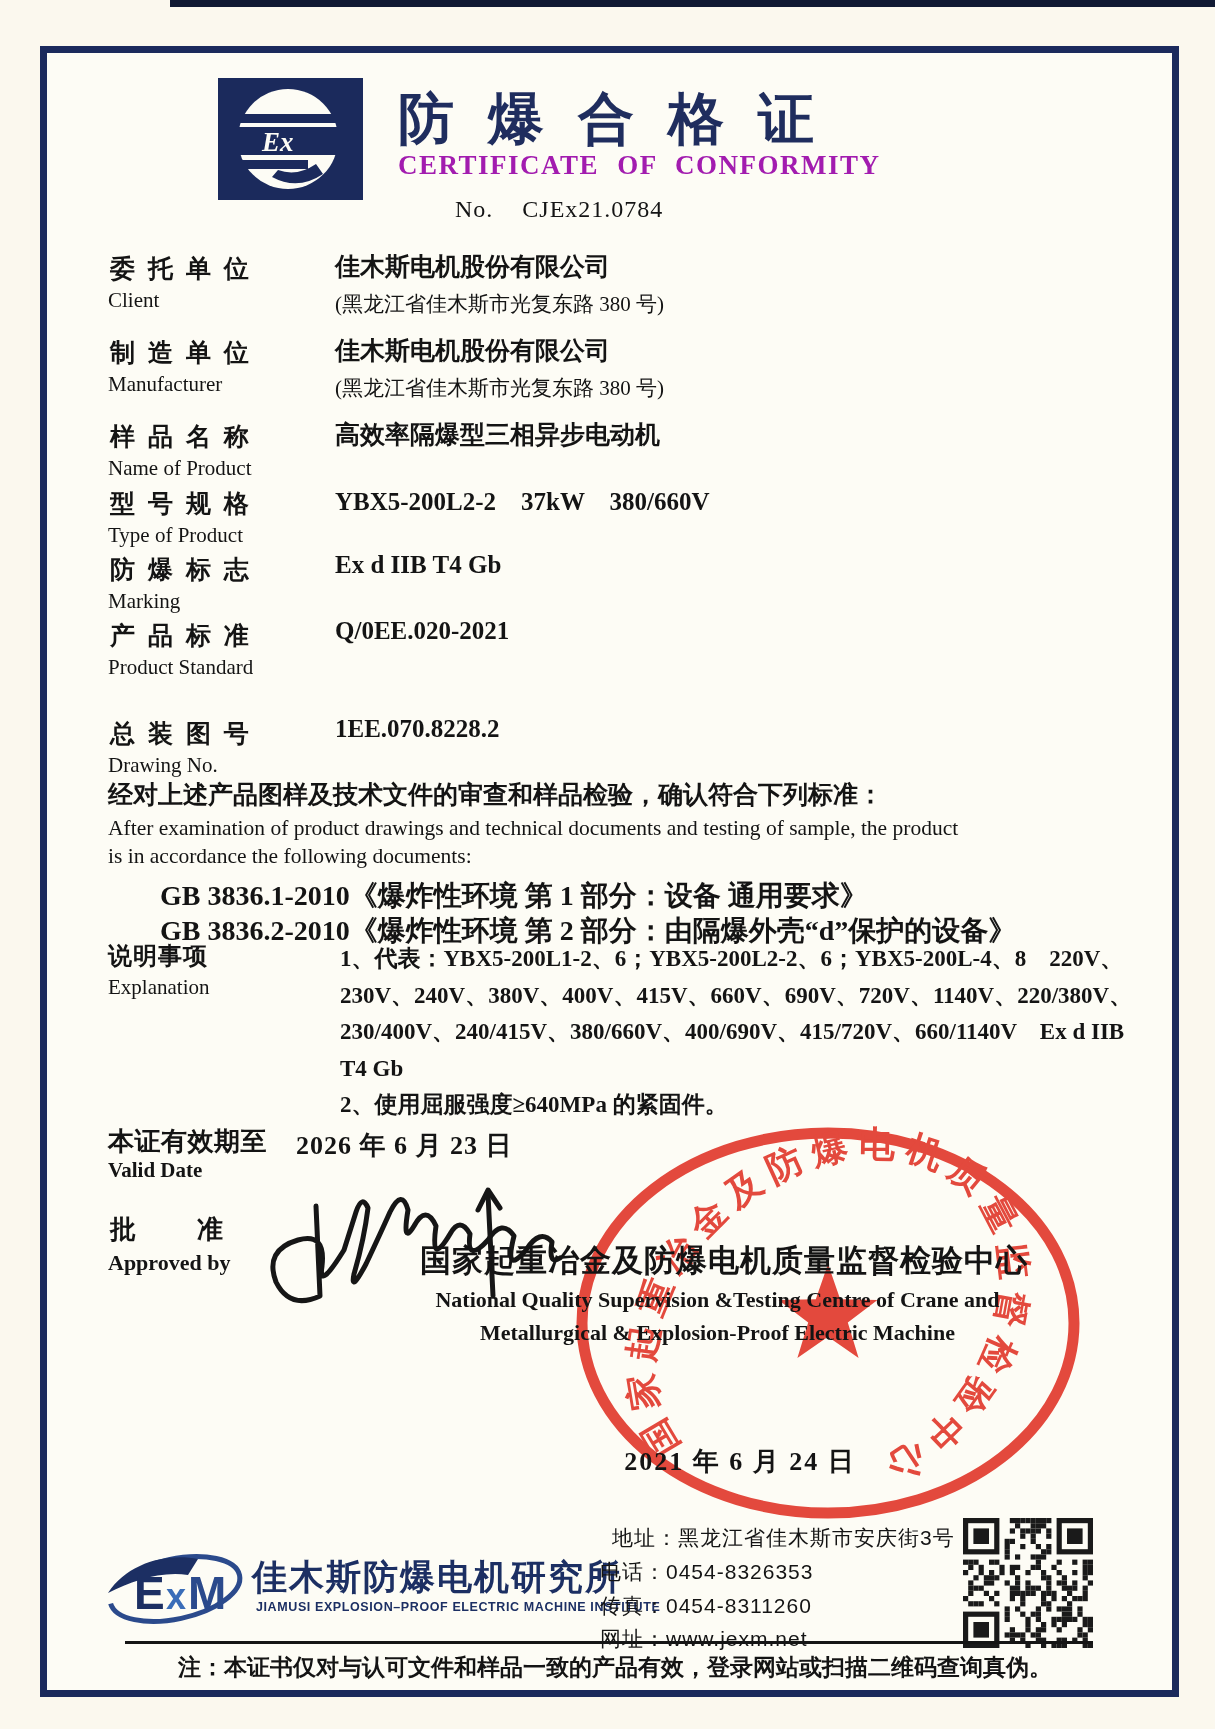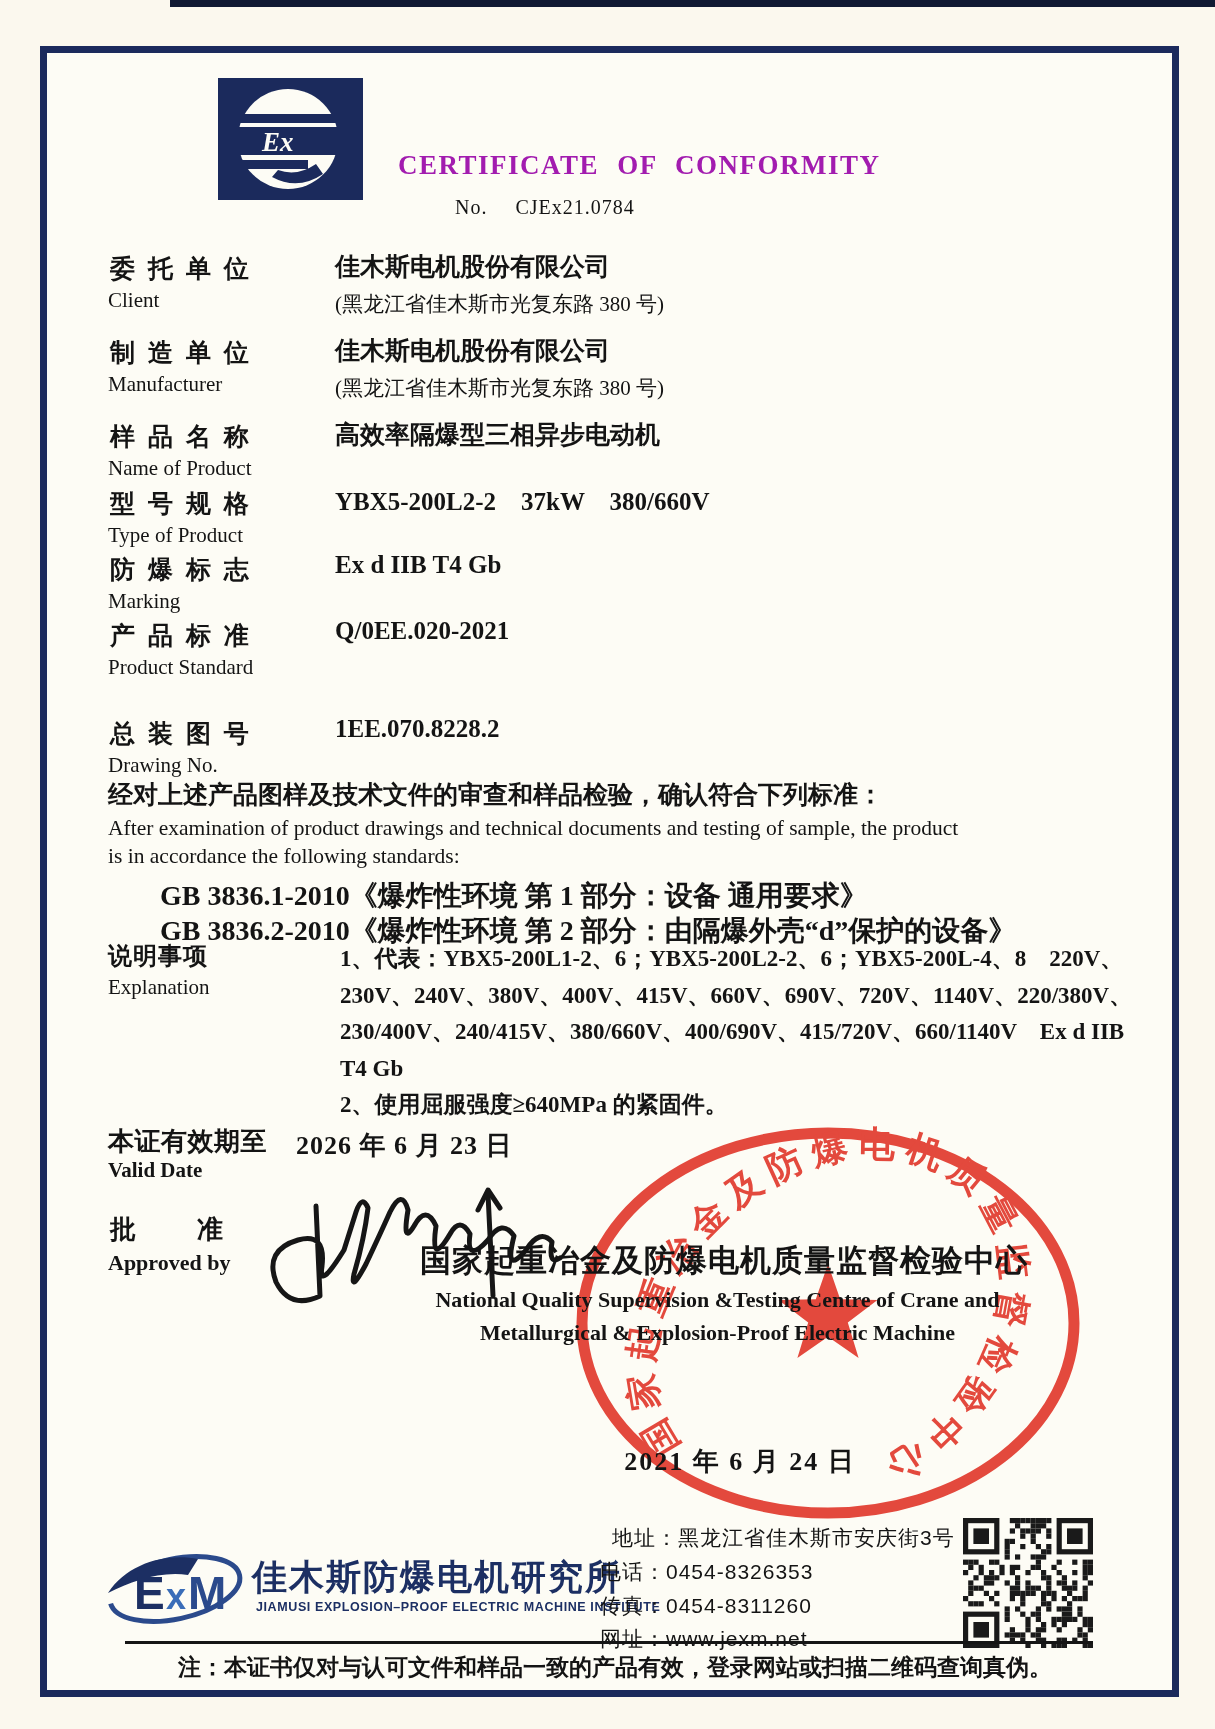--- a/index.html
+++ b/index.html
@@ -7,21 +7,21 @@
   .page{position:relative;width:1215px;height:1729px;background:#fbf8ee;overflow:hidden;
         font-family:"Liberation Serif",serif;color:#141414;}
   .abs{position:absolute;}
   .frame{position:absolute;left:40px;top:46px;width:1139px;height:1651px;
          border:7px solid #1b2a5c;box-sizing:border-box;background:#fdfcf5;}
   .scanbar{position:absolute;left:170px;top:0;width:1045px;height:7px;background:#111a33;}
   .title-cn{font-family:"Liberation Serif",serif;font-weight:bold;color:#1f2d5e;
             font-size:56px;letter-spacing:34px;white-space:nowrap;}
   .title-en{font-family:"Liberation Serif",serif;font-weight:bold;color:#a21caf;
             font-size:27px;letter-spacing:1.5px;word-spacing:10px;white-space:nowrap;}
-  .cert-no{font-size:20px;letter-spacing:1px;font-family:Liberation Serif, serif;}
+  .cert-no{font-size:24px;letter-spacing:1px;font-family:Liberation Serif, serif;}
   .lbl-cn{font-family:"Liberation Sans",sans-serif;font-weight:bold;font-size:25px;
           letter-spacing:3px;white-space:nowrap;}
   .lbl-en{font-family:"Liberation Serif",serif;font-size:21px;white-space:nowrap;}
   .val{font-family:"Liberation Serif",serif;font-weight:600;font-size:25px;white-space:nowrap;}
   .val-sub{font-family:"Liberation Serif",serif;font-size:21px;white-space:nowrap;}
   .stmt-cn{font-family:"Liberation Sans",sans-serif;font-weight:bold;font-size:25px;white-space:nowrap;}
   .stmt-en{font-family:"Liberation Serif",serif;font-size:21.5px;white-space:nowrap;}
   .std{font-family:"Liberation Serif",serif;font-weight:600;font-size:28px;white-space:nowrap;}
   .expl-line{font-family:"Liberation Serif",serif;font-weight:600;font-size:23px;
              line-height:36.5px;white-space:nowrap;}
@@ -54,20 +54,21 @@
       <rect x="0" y="0" width="145" height="122" fill="#1b2a5c"></rect>
       <circle cx="70" cy="61" r="50" fill="#fdfcf5"></circle>
       <rect x="16" y="36" width="129" height="9" fill="#1b2a5c"></rect>
       <rect x="16" y="49" width="129" height="28" fill="#1b2a5c"></rect>
       <text x="44" y="73" font-family="Liberation Serif,serif" font-weight="bold" font-style="italic" font-size="27" fill="#fdfcf5">Ex</text>
       <rect x="16" y="82" width="74" height="9" fill="#1b2a5c"></rect>
       <path d="M54,99 Q80,113 105,96 L98,86 Q79,99 60,92 Z" fill="#1b2a5c"></path>
     </svg>
   </div>
 
+  <div class="abs title-cn" style="left:398px;top:82px;">防爆合格证</div>
   <div class="abs title-en" style="left:398px;top:150px;">CERTIFICATE OF CONFORMITY</div>
   <div class="abs cert-no" style="left:455px;top:196px;">
     <span>No.</span>
     <span style="margin-left:22px;">CJEx21.0784</span>
   </div>
 
   <div>
     <div class="abs lbl-cn" style="left:110px;top:252px;">委 托 单 位</div>
     <div class="abs lbl-en" style="left:108px;top:288px;">Client</div>
     <div class="abs val" style="left:335px;top:250px;">佳木斯电机股份有限公司</div>
@@ -107,21 +108,21 @@
 
   <div>
     <div class="abs lbl-cn" style="left:110px;top:717px;">总 装 图 号</div>
     <div class="abs lbl-en" style="left:108px;top:753px;">Drawing No.</div>
     <div class="abs val" style="left:335px;top:715px;">1EE.070.8228.2</div>
   </div>
 
   <div>
     <div class="abs stmt-cn" style="left:108px;top:778px;">经对上述产品图样及技术文件的审查和样品检验，确认符合下列标准：</div>
     <div class="abs stmt-en" style="left:108px;top:816px;">After examination of product drawings and technical documents and testing of sample, the product</div>
-    <div class="abs stmt-en" style="left:108px;top:844px;">is in accordance the following standards:</div>
+    <div class="abs stmt-en" style="left:108px;top:844px;">is in accordance the following documents:</div>
     <div class="abs std" style="left:160px;top:877px;">GB 3836.1-2010《爆炸性环境 第 1 部分：设备 通用要求》</div>
     <div class="abs std" style="left:160px;top:912px;">GB 3836.2-2010《爆炸性环境 第 2 部分：由隔爆外壳“d”保护的设备》</div>
   </div>
 
   <div>
     <div class="abs lbl-cn" style="left:108px;top:940px;font-size:24px;letter-spacing:1px;">说明事项</div>
     <div class="abs lbl-en" style="left:108px;top:975px;">Explanation</div>
     <div class="abs" style="left:296px;top:941px;margin-left:44px;">
       <div class="expl-line">1、代表：YBX5-200L1-2、6；YBX5-200L2-2、6；YBX5-200L-4、8　220V、</div>
       <div class="expl-line">230V、240V、380V、400V、415V、660V、690V、720V、1140V、220/380V、</div>

